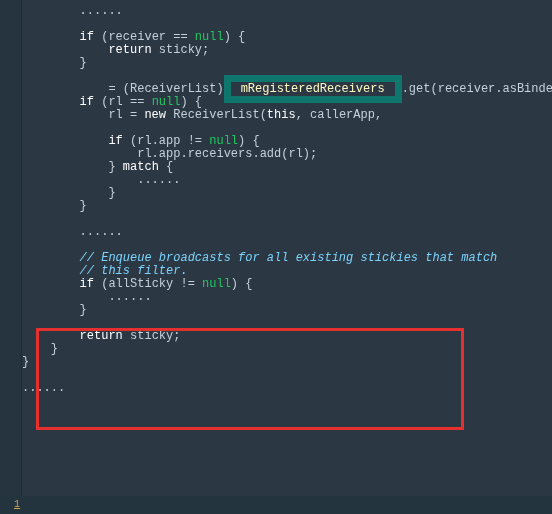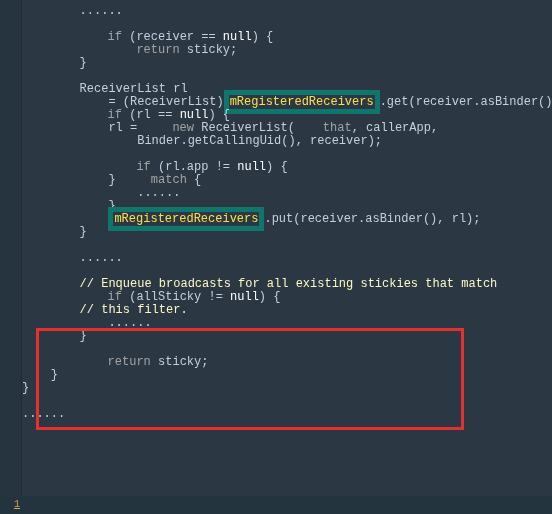--- a/index.html
+++ b/index.html
@@ -29,27 +29,27 @@
       right: 0;
       top: 0;
       bottom: 0;
       padding: 5px 0 0 0;
     }
     .line {
       white-space: pre;
       height: 13px;
       line-height: 13px;
     }
-    .kw { color: #a3a3a3; margin-left: 28px; }
-    .null { color: #ffffff; }
-    .comment { color: #fef9c3; }
+    .kw { color: #ffffff; }
+    .null { color: #22c55e; }
+    .comment { color: #7dd3fc; font-style: italic; }
     .var-box {
-      border: 5px solid #0f766e;
-      padding: 0 1px;
-      color: #fde047;
+      border: 7px solid #0f766e;
+      padding: 0 10px;
+      color: #fef9c3;
     }
     .highlight-box {
       position: absolute;
       border: 3px solid #e63030;
       left: 36px;
       top: 328px;
       width: 428px;
       height: 102px;
       pointer-events: none;
     }
@@ -76,38 +76,36 @@
 
 <div class="gutter"></div>
 
 <div class="code-area">
   <div class="line">        ......</div>
   <div class="line"> </div>
   <div class="line">        <span class="kw">if</span> (receiver == <span class="null">null</span>) {</div>
   <div class="line">            <span class="kw">return</span> sticky;</div>
   <div class="line">        }</div>
   <div class="line"> </div>
-  <div class="line">        ReceiverList rl</div>
   <div class="line">            = (ReceiverList)<span class="var-box">mRegisteredReceivers</span>.get(receiver.asBinder());</div>
   <div class="line">        <span class="kw">if</span> (rl == <span class="null">null</span>) {</div>
-  <div class="line">            rl = <span class="kw">new</span> ReceiverList(<span class="kw">that</span>, callerApp,</div>
-  <div class="line">                Binder.getCallingUid(), receiver);</div>
+  <div class="line">            rl = <span class="kw">new</span> ReceiverList(<span class="kw">this</span>, callerApp,</div>
   <div class="line"> </div>
   <div class="line">            <span class="kw">if</span> (rl.app != <span class="null">null</span>) {</div>
+  <div class="line">                rl.app.receivers.add(rl);</div>
   <div class="line">            } <span class="kw">match</span> {</div>
   <div class="line">                ......</div>
   <div class="line">            }</div>
-  <div class="line">            <span class="var-box">mRegisteredReceivers</span>.put(receiver.asBinder(), rl);</div>
   <div class="line">        }</div>
   <div class="line"> </div>
   <div class="line">        ......</div>
   <div class="line"> </div>
   <div class="line">        <span class="comment">// Enqueue broadcasts for all existing stickies that match</span></div>
+  <div class="line">        <span class="comment">// this filter.</span></div>
   <div class="line">        <span class="kw">if</span> (allSticky != <span class="null">null</span>) {</div>
-  <div class="line">        <span class="comment">// this filter.</span></div>
   <div class="line">            ......</div>
   <div class="line">        }</div>
   <div class="line"> </div>
   <div class="line">        <span class="kw">return</span> sticky;</div>
   <div class="line">    }</div>
   <div class="line">}</div>
   <div class="line"> </div>
   <div class="line">......</div>
 </div>
 

